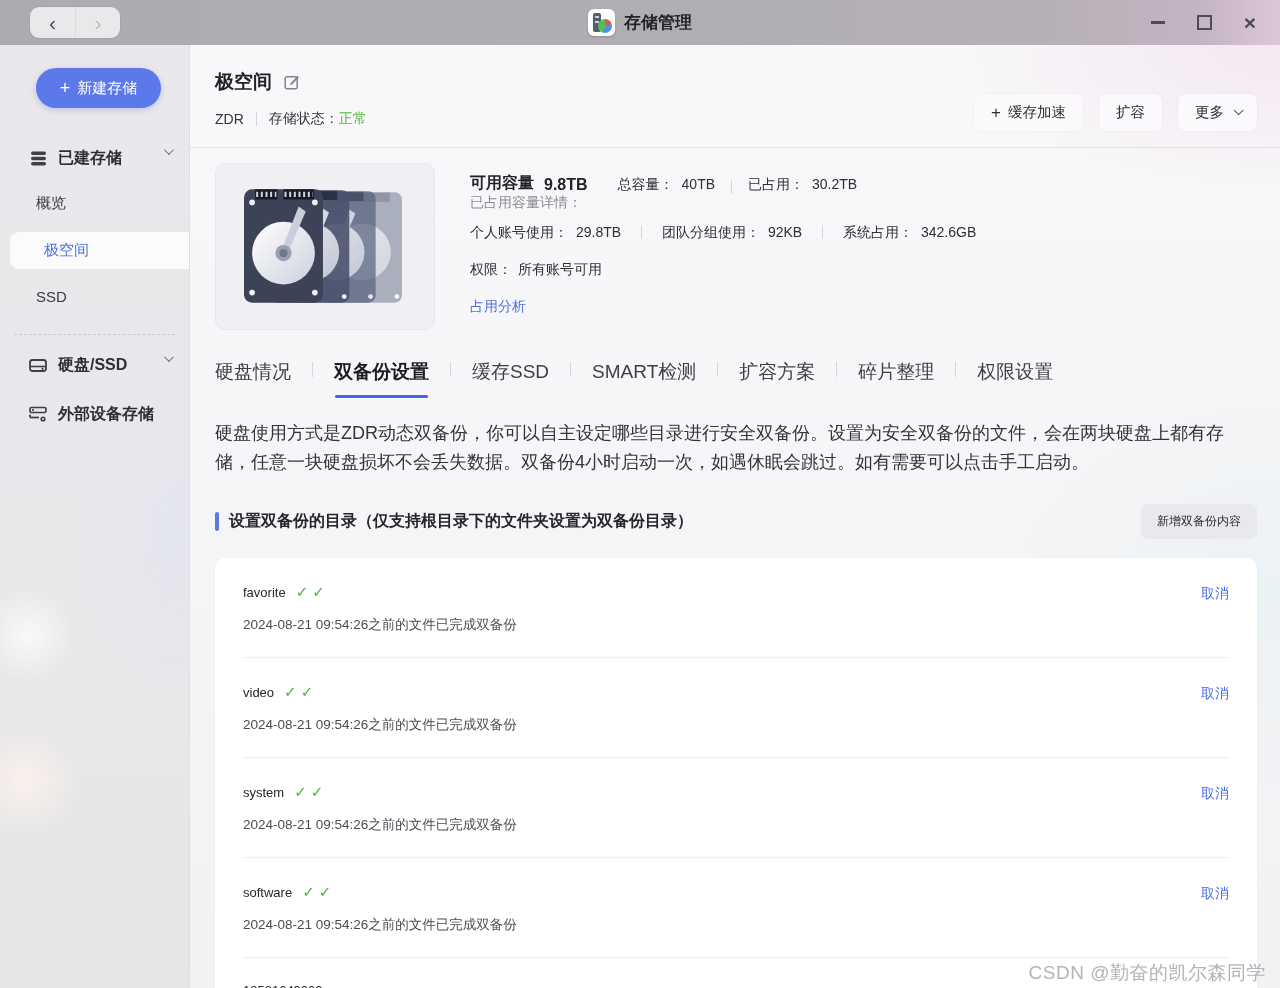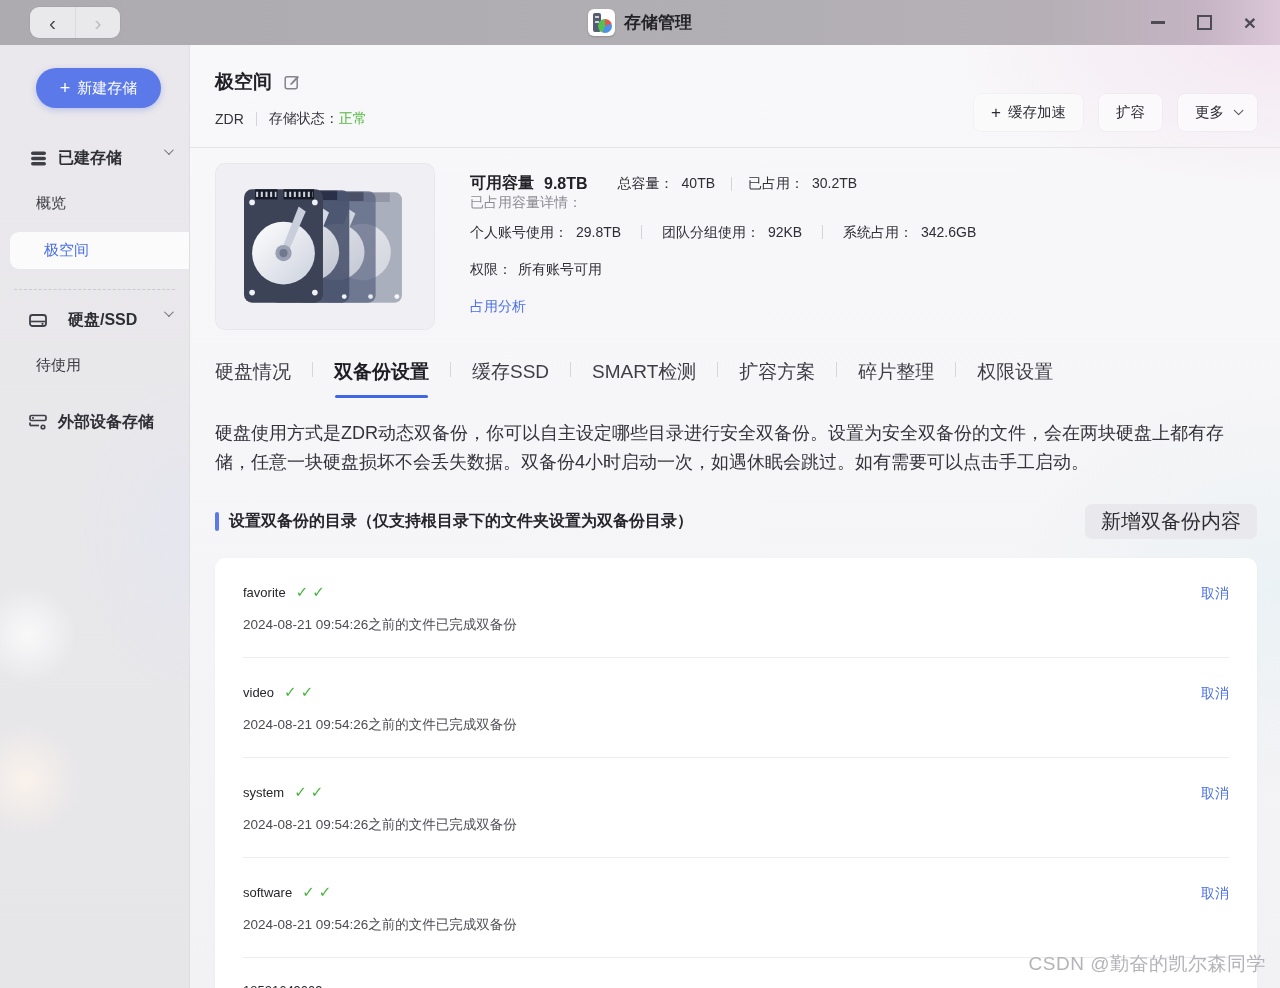--- a/index.html
+++ b/index.html
@@ -90,21 +90,21 @@
 
   .content { padding:15px 23px 0 25px; }
 
   
   .overview { display:flex; gap:35px; }
   .disk-card { width:220px; height:167px; flex:0 0 220px; border-radius:10px;
     background:#f0eff3; box-shadow:inset 0 0 0 1px rgba(0,0,0,.03);
     display:flex; align-items:center; justify-content:center; }
   .info { padding-top:10px; font-size:14px; }
   .vsep { display:inline-block; width:1px; height:14px; background:#d5d4da; vertical-align:-2px; }
-  .cap-line1 { display:flex; align-items:center; }
+  .cap-line1 { display:flex; align-items:flex-end; }
   .cap-strong { font-size:16px; font-weight:bold; color:#222228; }
   .cap-line1 .stat { margin-left:0; }
   .stat { color:#2e2e35; }
   .stat .val { margin-left:8px; }
   .cap-line1 .cap-strong + .cap-strong { margin-left:10px; }
   .cap-line1 .gap { width:30px; }
   .cap-line1 .vsep, .cap-line3 .vsep { margin:0 16px; }
   .cap-line2 { color:#8b8b93; }
   .cap-line3 { margin-top:12px; color:#2e2e35; }
   .cap-line4 { margin-top:19px; color:#2e2e35; }
@@ -119,35 +119,35 @@
     background:#3f66e4; border-radius:2px; }
   .tab-sep { width:1px; height:15px; background:#d7d6db; margin:3px 21px 0 21px; }
 
   .desc { margin-top:21px; font-size:18px; line-height:29px; color:#33333b; padding-right:2px; }
 
   
   .section-row { margin-top:27px; display:flex; align-items:center; justify-content:space-between; }
   .section-title { display:flex; align-items:center; font-size:16px; font-weight:600; color:#25252b; }
   .section-title::before { content:""; width:4px; height:19px; background:#5b79e8; border-radius:2px; margin-right:10px; }
   .add-btn { height:35px; padding:0 16px; border:none; cursor:pointer; border-radius:7px;
-    background:#e9e8ed; font-size:20px; color:#2c2c33; font-family:inherit; }
+    background:#e9e8ed; font-size:12px; color:#2c2c33; font-family:inherit; }
 
   
   .card { margin-top:19px; background:#fff; border-radius:10px; padding:0 28px;
     box-shadow:0 1px 3px rgba(40,40,60,.04); }
   .brow { display:flex; justify-content:space-between; align-items:flex-start;
     padding:25px 0 23px 0; border-bottom:1px solid #ededf1; }
   .brow:last-child { border-bottom:none; }
   .brow-name-line { display:flex; align-items:center; gap:10px; }
   .brow-name { font-size:13px; font-weight:500; color:#26262c; }
   .checks { color:#45b33c; font-size:15px; font-weight:bold; letter-spacing:4px; }
   .brow-status { margin-top:15px; font-size:13.5px; color:#4c4c54; }
   .cancel { font-size:14px; margin-top:2px; }
 
-  .watermark { position:absolute; right:14px; bottom:11px; font-size:19px; color:#b4b3b9;
+  .watermark { position:absolute; right:14px; bottom:2px; font-size:19px; color:#b4b3b9;
     letter-spacing:.5px; pointer-events:none; z-index:5; }
 </style>
 </head>
 <body>
 
 <div class="window">
 
   <div class="titlebar">
     <div class="nav-group">
       <div class="nav-btn">
@@ -187,35 +187,35 @@
                 <rect x="1" y="6.7" width="15" height="3.6" rx="1.8"></rect>
                 <rect x="1" y="11.9" width="15" height="3.6" rx="1.8"></rect>
               </g>
             </svg>
         </span>
         <span class="side-label">已建存储</span>
         <span class="chev"></span>
       </div>
       <div class="side-item" style="margin-top:16px;">概览</div>
       <div class="side-item active">极空间</div>
+      <div class="side-item">SSD</div>
 
       <div class="side-divider"></div>
 
-      <div class="side-section" style="margin-top:20px;gap:10px;">
+      <div class="side-section" style="margin-top:20px;">
         <span class="side-ic">
           <svg width="18" height="15" viewBox="0 0 18 15">
               <rect x="1" y="2" width="16" height="11" rx="2.5" fill="none" stroke="#3f3f47" stroke-width="1.8"></rect>
               <line x1="1.5" y1="8.5" x2="16.5" y2="8.5" stroke="#3f3f47" stroke-width="1.6"></line>
               <circle cx="13.5" cy="10.8" r="1.1" fill="#3f3f47"></circle>
             </svg>
         </span>
         <span class="side-label">硬盘/SSD</span>
         <span class="chev"></span>
       </div>
-      <div class="side-item" style="margin-top:16px;">待使用</div>
 
       <div class="side-section" style="margin-top:28px;">
         <span class="side-ic">
           <svg width="18" height="16" viewBox="0 0 18 16">
               <g fill="none" stroke="#3f3f47" stroke-width="1.7">
                 <rect x="1" y="1.5" width="16" height="5" rx="1.5"></rect>
                 <path d="M1 11.5 h9"></path>
                 <path d="M1 11.5 v-3"></path>
               </g>
               <g fill="#3f3f47">

